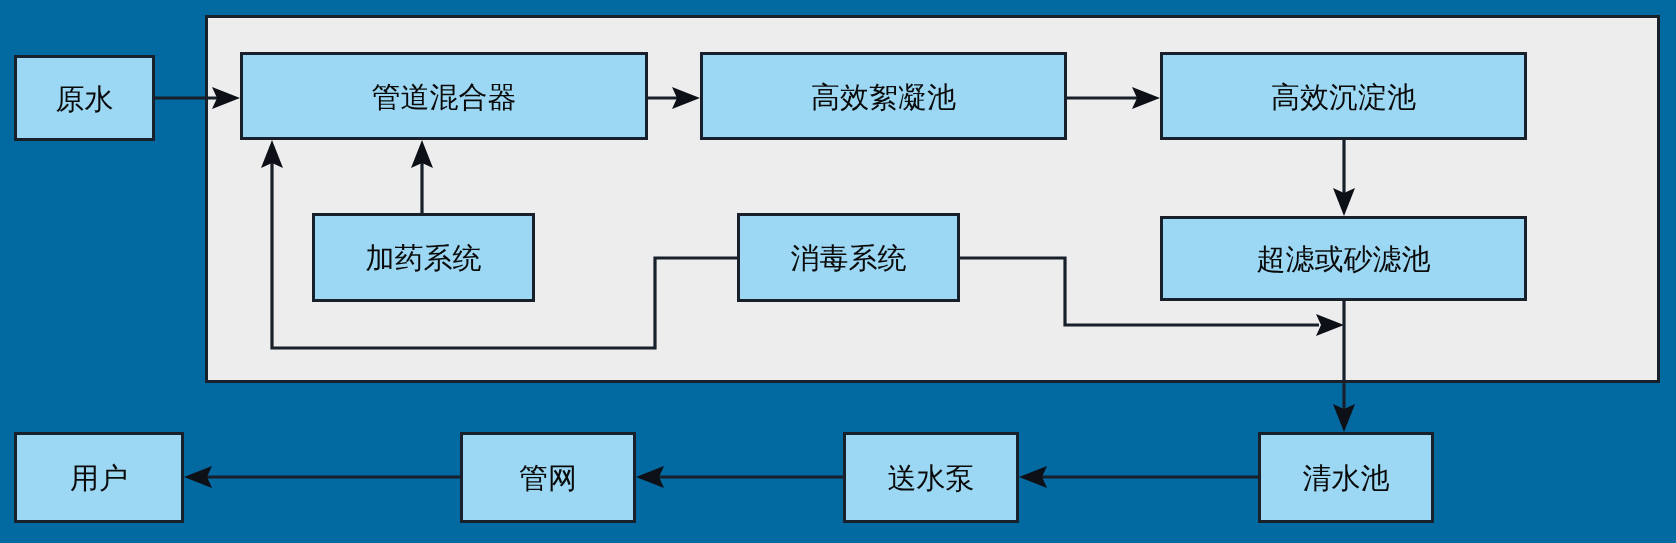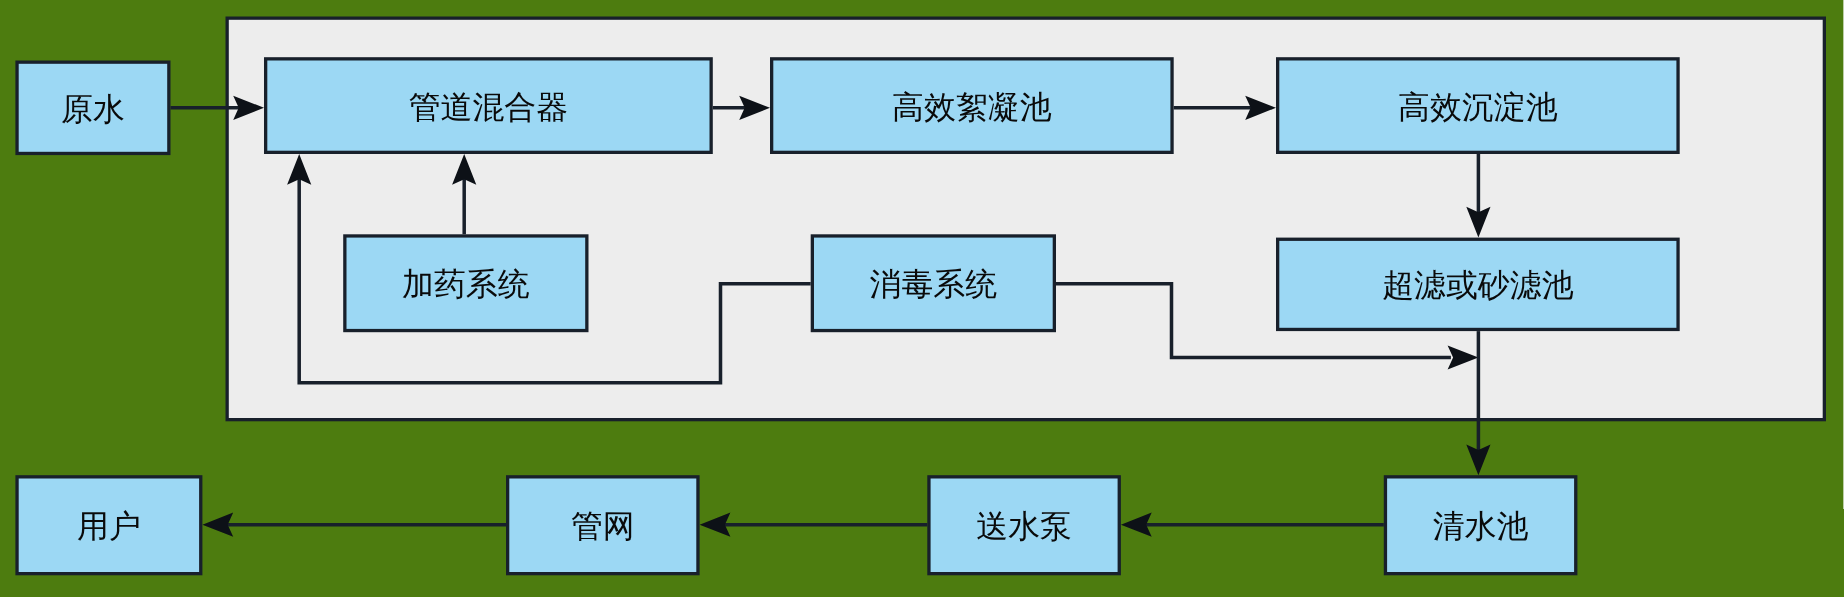--- a/index.html
+++ b/index.html
@@ -4,21 +4,21 @@
 <style>
   html, body {
     margin: 0;
     padding: 0;
     background: #ffffff;
   }
   #diagram-root {
     position: relative;
     width: 1676px;
     height: 543px;
-    background: #4d7c0f;
+    background: #0369a1;
     font-family: "DejaVu Sans", "Liberation Sans", sans-serif;
   }
   svg.flow { display: block; }
   .node-rect {
     fill: #9CD8F4;
     stroke: #18202B;
     stroke-width: 3;
   }
   .group-rect {
     fill: #EDEDED;

